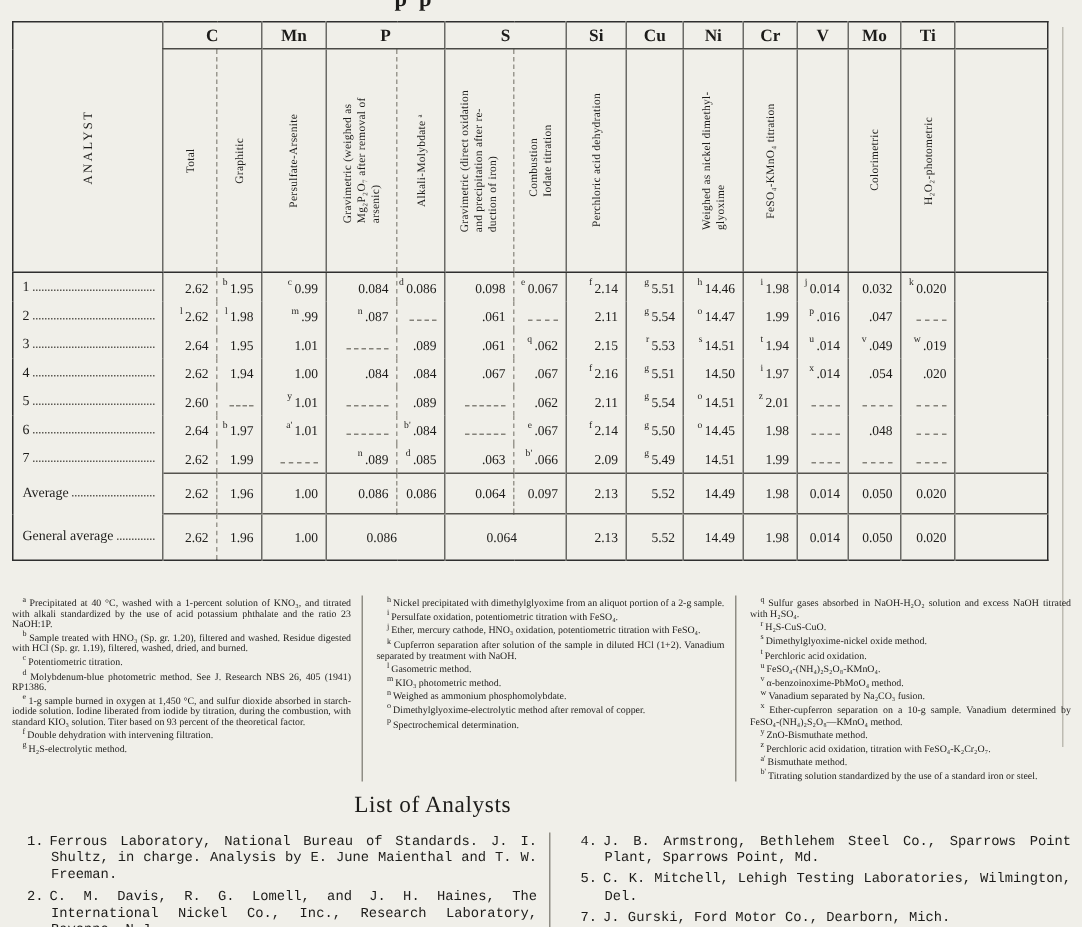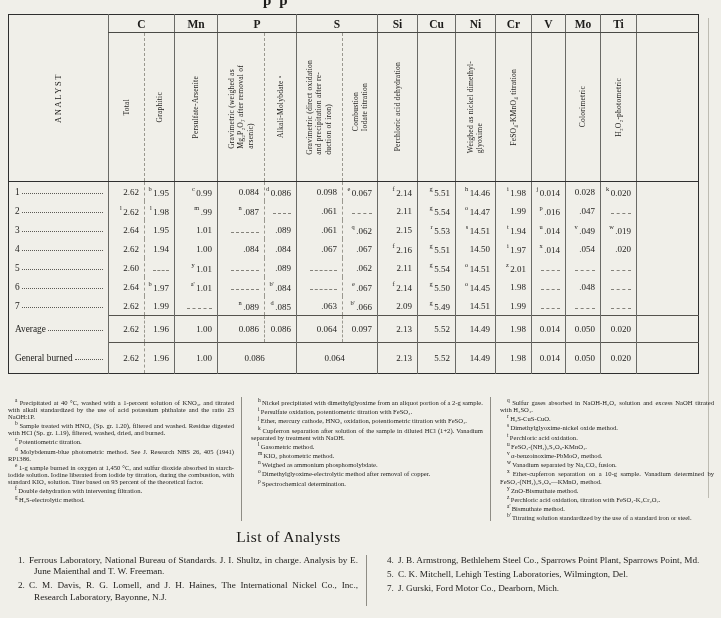--- a/index.html
+++ b/index.html
@@ -50,21 +50,21 @@
   #fn-col3{flex:1;border-left:1px solid #8f8d85;padding-left:9px;margin-left:7px;}
   .fn{text-indent:7px;}
   .fn sup{font-size:5.4px;}
 
   
   #analysts-heading{position:absolute;left:0;top:528px;width:577px;text-align:center;font-size:15.5px;letter-spacing:.4px;}
   #analysts{position:absolute;left:10px;top:555px;width:704px;display:flex;}
   .ancol{font-size:9.2px;line-height:11.2px;text-align:justify;}
   #an-left{width:348px;}
   #an-right{flex:1;border-left:1px solid #8f8d85;padding-left:12px;margin-left:8px;}
-  .an-entry{padding-left:24px;text-indent:-16px;margin-bottom:3px;}
+  .an-entry{padding-left:24px;text-indent:-16px;margin-bottom:3px;font-family:Liberation Mono, monospace;}
   .an-entry .num{margin-right:4px;}
 </style>
 </head>
 <body>
 
 <div id="top-fragment">
   <span>pp</span>
 </div>
 
 <div id="gutter"></div>
@@ -206,21 +206,21 @@
           <td class="b-sol"><sup class="fm">c</sup>0.99</td>
           <td class="b-sol">0.084</td>
           <td class="b-dash"><sup class="fm">d</sup>0.086</td>
           <td class="b-sol">0.098</td>
           <td class="b-dash"><sup class="fm">e</sup>0.067</td>
           <td class="b-sol"><sup class="fm">f</sup>2.14</td>
           <td class="b-sol"><sup class="fm">g</sup>5.51</td>
           <td class="b-sol"><sup class="fm">h</sup>14.46</td>
           <td class="b-sol"><sup class="fm">i</sup>1.98</td>
           <td class="b-sol"><sup class="fm">j</sup>0.014</td>
-          <td class="b-sol">0.028</td>
+          <td class="b-sol">0.032</td>
           <td class="b-sol"><sup class="fm">k</sup>0.020</td>
           <td class="b-sol"></td>
         </tr>
         <tr class="data">
           <td class="lab">
             <div class="labwrap">
               <span class="lbl">2</span>
               <span class="lead"></span>
             </div>
           </td>
@@ -374,21 +374,21 @@
           <td class="b-sol tline">14.49</td>
           <td class="b-sol tline">1.98</td>
           <td class="b-sol tline">0.014</td>
           <td class="b-sol tline">0.050</td>
           <td class="b-sol tline">0.020</td>
           <td class="b-sol tline"></td>
         </tr>
         <tr class="data gavg">
           <td class="lab">
             <div class="labwrap">
-              <span class="lbl">General burned</span>
+              <span class="lbl">General average</span>
               <span class="lead"></span>
             </div>
           </td>
           <td class="b-sol tline">2.62</td>
           <td class="b-dash tline">1.96</td>
           <td class="b-sol tline">1.00</td>
           <td class="b-sol tline" colspan="2" style="text-align: center;">0.086</td>
           <td class="b-sol tline" colspan="2" style="text-align: center;">0.064</td>
           <td class="b-sol tline">2.13</td>
           <td class="b-sol tline">5.52</td>

